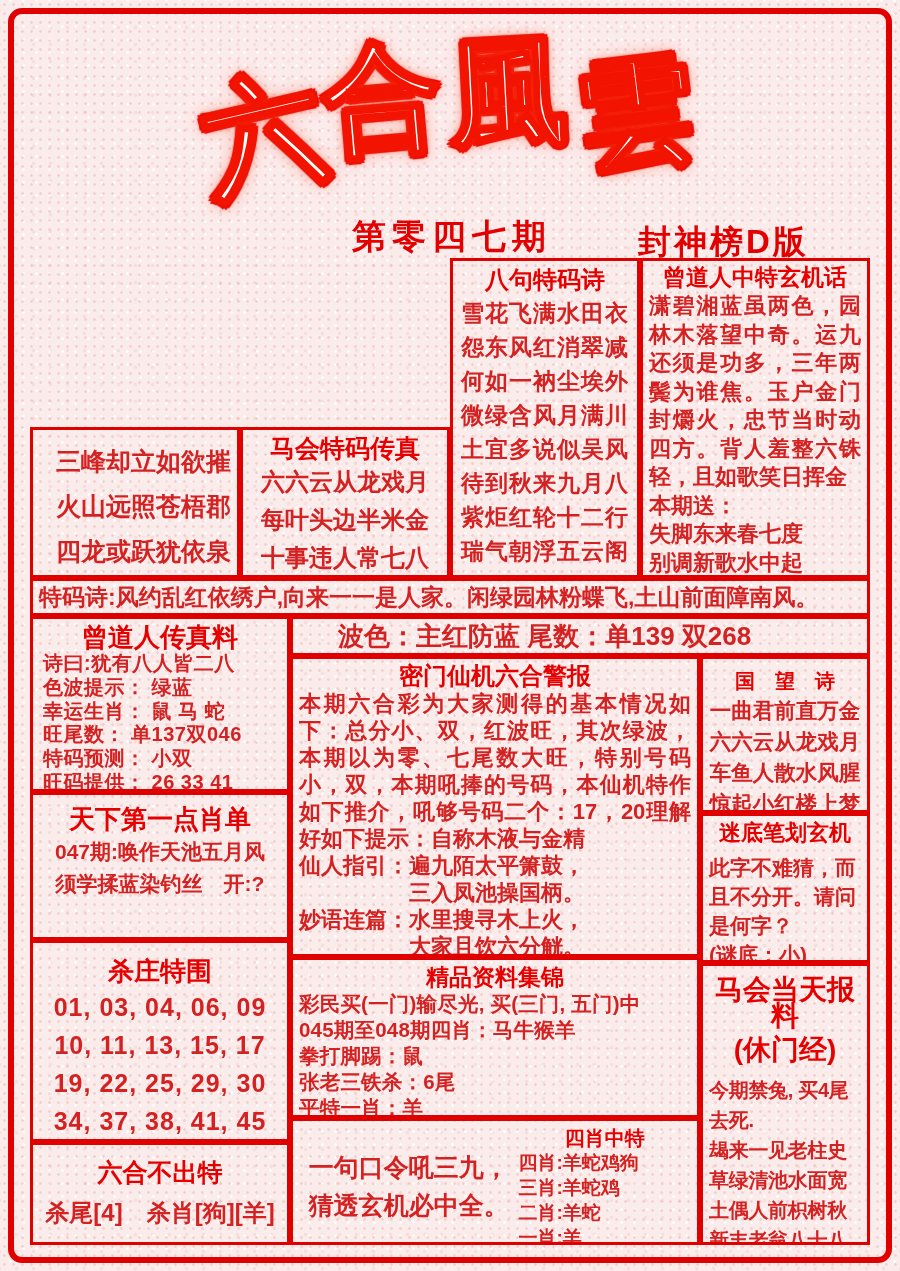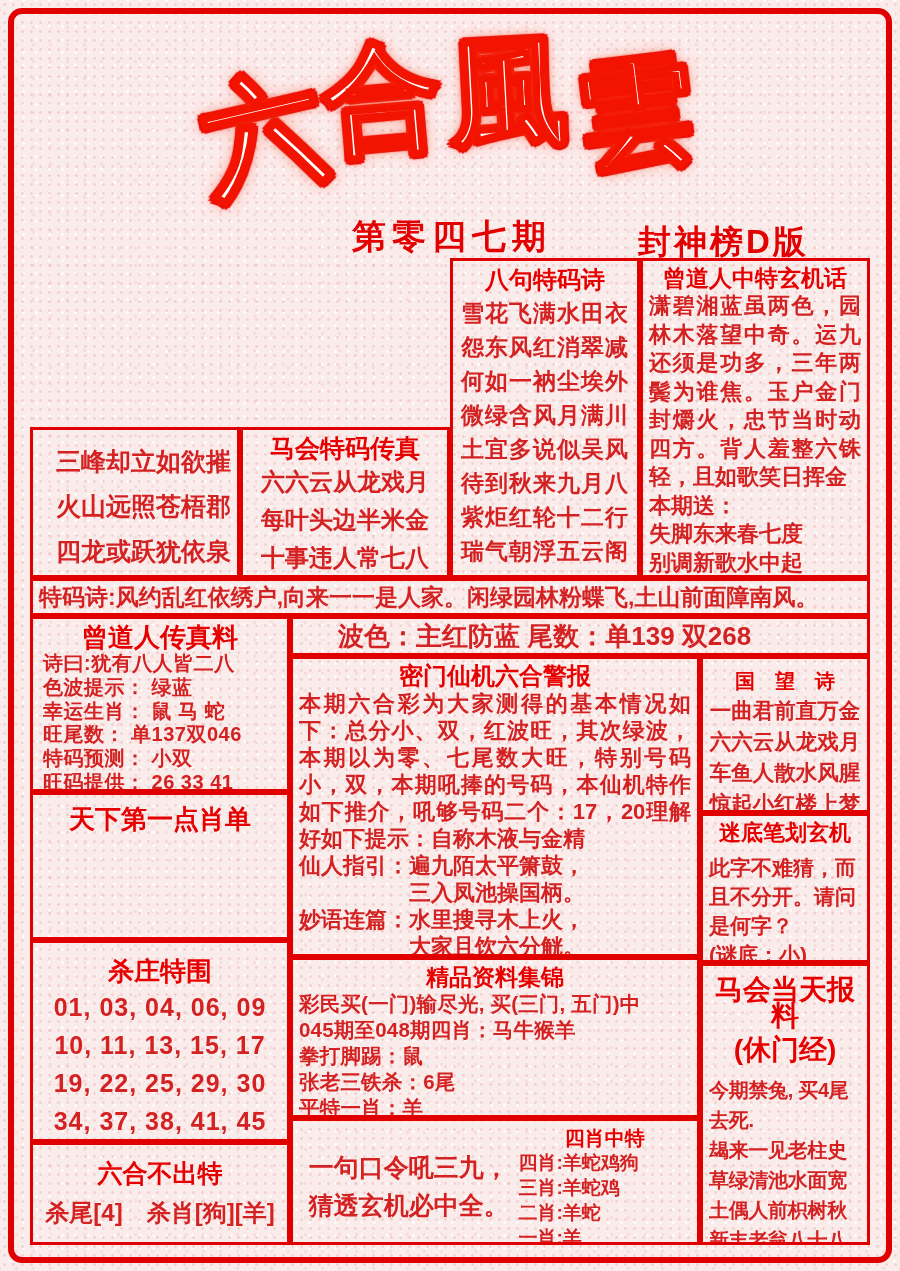--- a/index.html
+++ b/index.html
@@ -53,38 +53,38 @@
   .b-tema .lines{font-size:24px;line-height:43px;text-align:center;letter-spacing:1px;white-space:pre;}
   .b-peaks{left:0;top:169px;width:210px;height:151px;}
   .b-peaks .lines{font-size:25px;line-height:45px;text-align:right;padding-top:6px;}
   .b-fax{left:210px;top:169px;width:210px;height:151px;}
   .b-fax .bt{font-size:25px;line-height:30px;}
   .b-fax .lines{font-size:24px;line-height:38px;text-align:center;}
   .b-eight{left:420px;top:0;width:190px;height:320px;}
   .b-eight .bt{font-size:24px;line-height:32px;}
   .b-eight .lines{font-size:23px;line-height:34px;text-align:center;letter-spacing:1px;}
   .b-xuanji{left:610px;top:0;width:230px;height:320px;}
-  .b-xuanji .bt{font-size:23px;line-height:28px;}
+  .b-xuanji .bt{font-size:23px;line-height:28px;font-family:Liberation Serif, serif;}
   .b-xuanji .lines{font-size:22px;line-height:28.5px;text-align:justify;}
 
   .b-strip{left:0;top:320px;width:840px;height:38px;display:flex;align-items:center;}
   .b-strip .lines{font-size:23px;white-space:nowrap;letter-spacing:0px;}
 
   
   .b-zeng{left:0;top:358px;width:260px;height:176px;}
   .b-zeng .bt{font-size:26px;line-height:30px;}
   .b-zeng .lines{font-size:20px;line-height:23.8px;padding-left:4px;letter-spacing:.5px;}
   .b-tianxia{left:0;top:534px;width:260px;height:148px;}
   .b-tianxia .bt{font-size:26px;line-height:34px;padding-top:4px;}
   .b-tianxia .lines{font-size:21px;line-height:32px;text-align:center;}
   .b-shazhuang{left:0;top:682px;width:260px;height:202px;}
   .b-shazhuang .bt{font-size:26px;line-height:34px;padding-top:8px;}
   .b-shazhuang .lines{font-size:25px;line-height:38px;text-align:center;letter-spacing:1px;}
   .b-buchute{left:0;top:884px;width:260px;height:103px;}
-  .b-buchute .bt{font-size:25px;line-height:30px;padding-top:10px;}
+  .b-buchute .bt{font-size:25px;line-height:30px;padding-top:10px;font-family:Liberation Serif, serif;}
   .b-buchute .lines{font-size:24px;line-height:30px;text-align:center;padding-top:10px;}
 
   
   .b-bose{left:260px;top:358px;width:580px;height:40px;display:flex;align-items:center;}
   .b-bose .lines{font-size:26px;white-space:nowrap;padding-left:6px;margin-left:33px;}
   .b-mimen{left:260px;top:398px;width:410px;height:301px;}
   .b-mimen .bt{font-size:24px;line-height:28px;}
   .b-mimen .lines{font-size:22px;line-height:27px;text-align:justify;}
   .b-jingpin{left:260px;top:699px;width:410px;height:161px;}
   .b-jingpin .bt{font-size:23px;line-height:28px;}
@@ -162,20 +162,22 @@
       <div class="lines">诗曰:犹有八人皆二八
 色波提示： 绿蓝
 幸运生肖： 鼠 马 蛇
 旺尾数： 单137双046
 特码预测： 小双
 旺码提供： 26 33 41</div>
     </div>
 
     <div class="box b-tianxia">
       <div class="bt">天下第一点肖单</div>
+      <div class="lines">047期:唤作天池五月风
+须学揉蓝染钓丝　开:?</div>
     </div>
 
     <div class="box b-shazhuang">
       <div class="bt">杀庄特围</div>
       <div class="lines">01, 03, 04, 06, 09
 10, 11, 13, 15, 17
 19, 22, 25, 29, 30
 34, 37, 38, 41, 45</div>
     </div>
 

